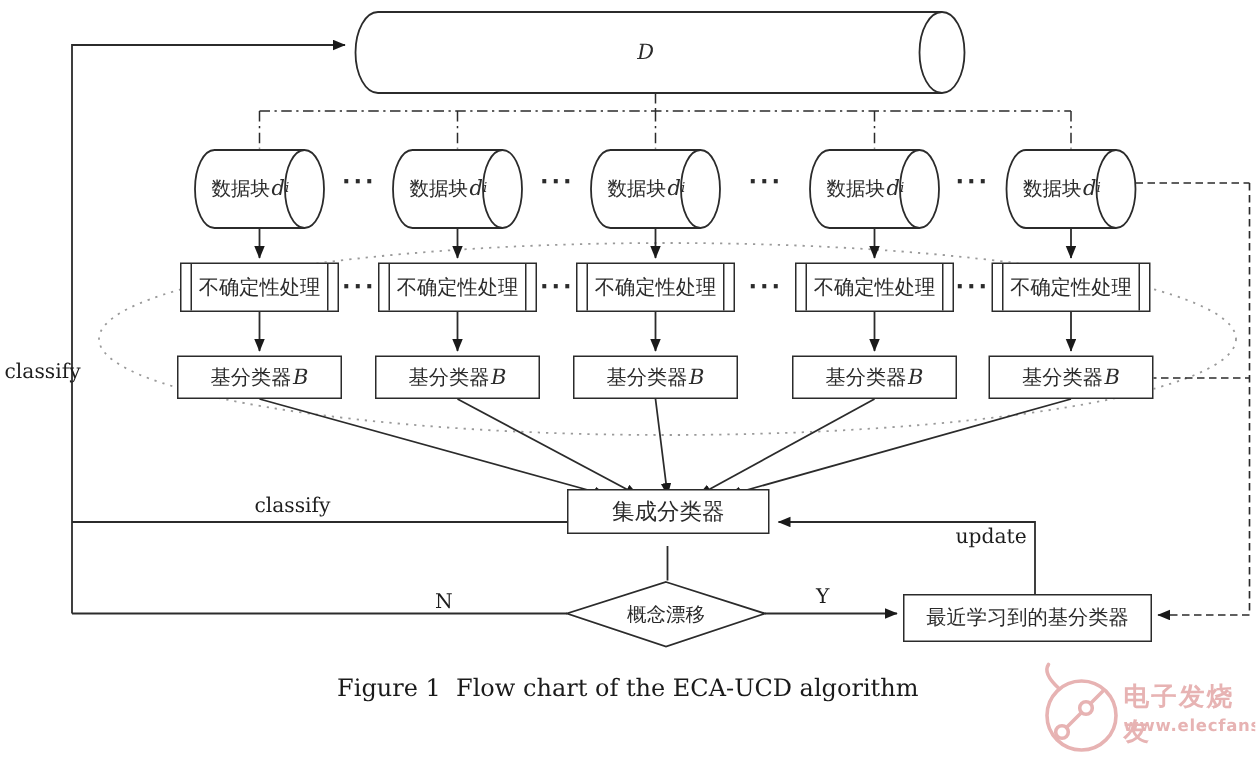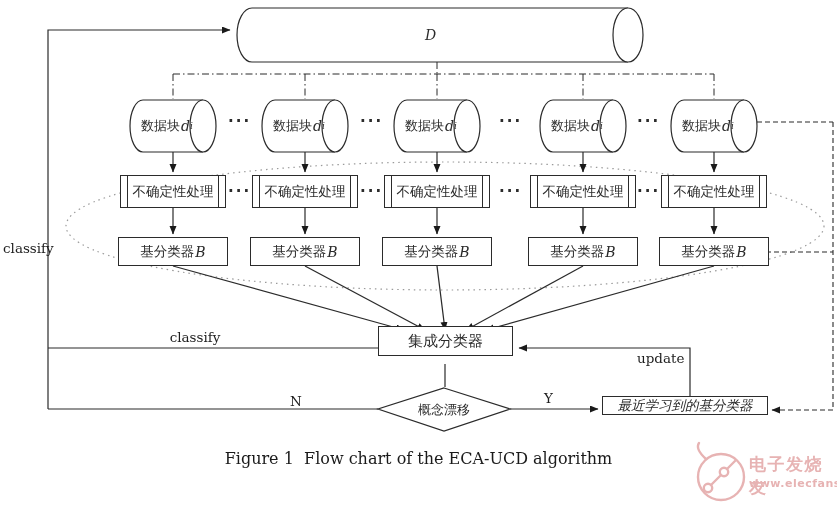--- a/index.html
+++ b/index.html
@@ -202,21 +202,21 @@
       <span>基分类器</span>
       <span class="vartxt">B</span>
     </div>
 
   <div class="box" style="left:378px;top:326px;width:135px;height:30px;font-size:15px;">
       <span>集成分类器</span>
     </div>
 
   <div class="abs" style="left:394px;top:401px;width:100px;text-align:center;font-size:13px;">概念漂移</div>
 
-  <div class="box" style="left:602px;top:396px;width:166px;height:19px;font-size:13.5px;font-style:italic;">
+  <div class="box" style="left:602px;top:396px;width:166px;height:32px;font-size:13.5px;">
       <span>最近学习到的基分类器</span>
     </div>
 
   <div class="edge" style="left:3px;top:240px;">classify</div>
   <div class="edge" style="left:155px;top:329px;width:80px;text-align:center;">classify</div>
   <div class="edge" style="left:637px;top:330px;margin-top:20px;">update</div>
   <div class="edge" style="left:290px;top:393px;">N</div>
   <div class="edge" style="left:544px;top:390px;">Y</div>
 
   <div class="caption" style="top:449px;font-size:16px;">Figure 1  Flow chart of the ECA-UCD algorithm</div>

